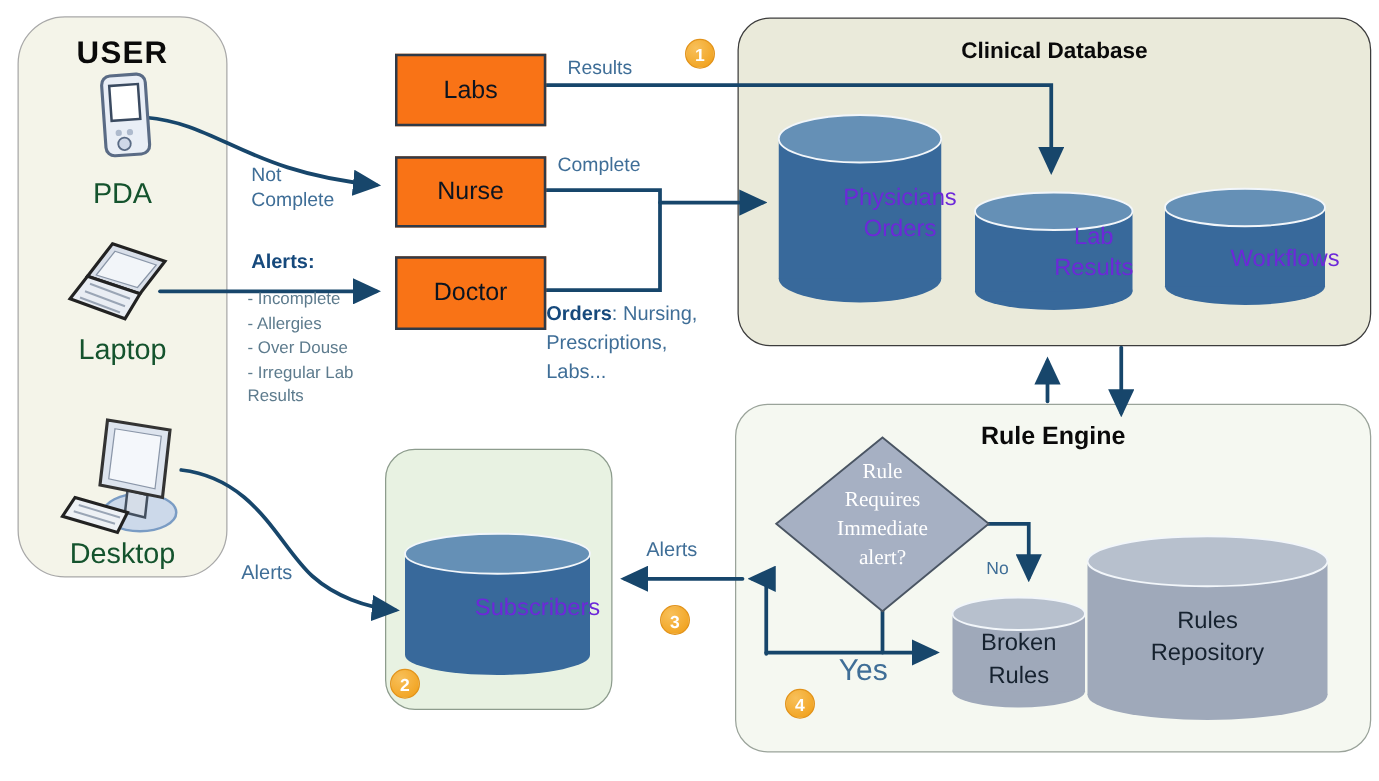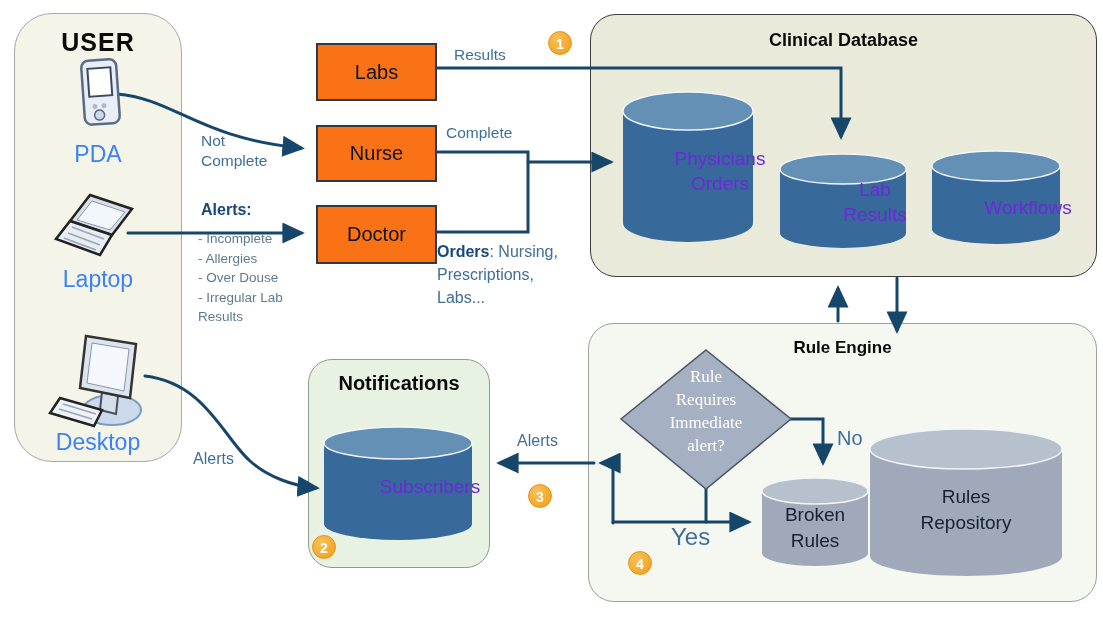--- a/index.html
+++ b/index.html
@@ -14,21 +14,21 @@
   .cyl-text{position:absolute;text-align:center;font-size:19px;line-height:25px;}
   .cyl-text.light{color:#6d28d9;margin-left:32px;}
   .cyl-text.dark{color:#16222f;line-height:26px;}
   .actor-box{position:absolute;background:#f97316;border:2px solid #2f3a48;
              display:flex;align-items:center;justify-content:center;
              font-size:20px;color:#0c1420;}
   .badge{position:absolute;width:24px;height:24px;border-radius:50%;
          background:radial-gradient(circle at 35% 30%, #f8c05a, #f09d14);
          border:1px solid #e2931a;color:#fff;font-weight:bold;font-size:14px;
          line-height:24px;text-align:center;box-sizing:border-box;}
-  .device-label{position:absolute;color:#3b82f6;font-size:23px;text-align:center;}
+  .device-label{position:absolute;color:#14532d;font-size:23px;text-align:center;}
   .diamond-text{position:absolute;text-align:center;color:#ffffff;
                 font-family:Liberation Serif, serif;font-size:17px;line-height:23px;}
 </style>
 </head>
 <body>
 
 <div id="canvas">
 
   <div class="panel" style="left:14px;top:13px;width:168px;height:449px;background:#f4f4e9;
               border:1.5px solid #a8a8a8;border-radius:38px;"></div>
@@ -125,22 +125,21 @@
       <polygon points="10,68 52,80 44,96 0,83" fill="#eef1f5" stroke="#222" stroke-width="2.5"></polygon>
       <g stroke="#9aa5b5" stroke-width="1.5">
         <line x1="13" y1="74" x2="46" y2="84"></line>
         <line x1="9" y1="79" x2="42" y2="89"></line>
       </g>
     </g>
   </svg>
 
   <div class="panel-title" style="left:14px;top:28px;width:168px;font-size:25px;letter-spacing:1px;">USER</div>
   <div class="panel-title" style="left:590px;top:30px;width:507px;font-size:18px;">Clinical Database</div>
-  <div class="panel-title" style="left:588px;top:338px;width:509px;font-size:17px;">Rule Engine</div>
-  <div class="panel-title" style="left:308px;top:372px;width:182px;font-size:20px;">Notifications</div>
+  <div class="panel-title" style="left:588px;top:338px;width:509px;font-size:20px;">Rule Engine</div>
 
   <div class="device-label" style="left:24px;top:141px;width:148px;">PDA</div>
   <div class="device-label" style="left:24px;top:266px;width:148px;">Laptop</div>
   <div class="device-label" style="left:24px;top:429px;width:148px;">Desktop</div>
 
   <div class="actor-box" style="left:316px;top:43px;width:117px;height:54px;">Labs</div>
   <div class="actor-box" style="left:316px;top:205px;width:117px;height:55px;">Doctor</div>
   <div class="actor-box" style="left:316px;top:125px;width:117px;height:53px;">Nurse</div>
 
   <div class="cyl-text light pre" style="left:623px;top:146px;width:130px;">Physicians
@@ -167,21 +166,21 @@
   <div class="edge-label pre" style="left:198px;top:229px;width:115px;font-size:13.5px;line-height:19.5px;color:#5d7b8d;">- Incomplete
 - Allergies
 - Over Douse
 - Irregular Lab
 Results</div>
   <div class="abs" style="left:437px;top:240px;width:155px;font-size:16px;line-height:23px;">
     <span style="font-weight:bold;color:#16497c;">Orders</span><span class="pre" style="color:#3f6e97;">: Nursing,
 Prescriptions,
 Labs...</span>
   </div>
-  <div class="edge-label" style="left:789px;top:428px;font-size:20px;margin-left:48px;">No</div>
+  <div class="edge-label" style="left:789px;top:444px;font-size:14px;">No</div>
   <div class="edge-label" style="left:671px;top:527px;font-size:24px;">Yes</div>
   <div class="edge-label" style="left:517px;top:431px;font-size:16px;">Alerts</div>
   <div class="edge-label" style="left:193px;top:449px;font-size:16px;">Alerts</div>
 
   <div class="badge" style="left:548px;top:31px;">1</div>
   <div class="badge" style="left:312px;top:535px;">2</div>
   <div class="badge" style="left:528px;top:484px;">3</div>
   <div class="badge" style="left:628px;top:551px;">4</div>
 
 </div>

